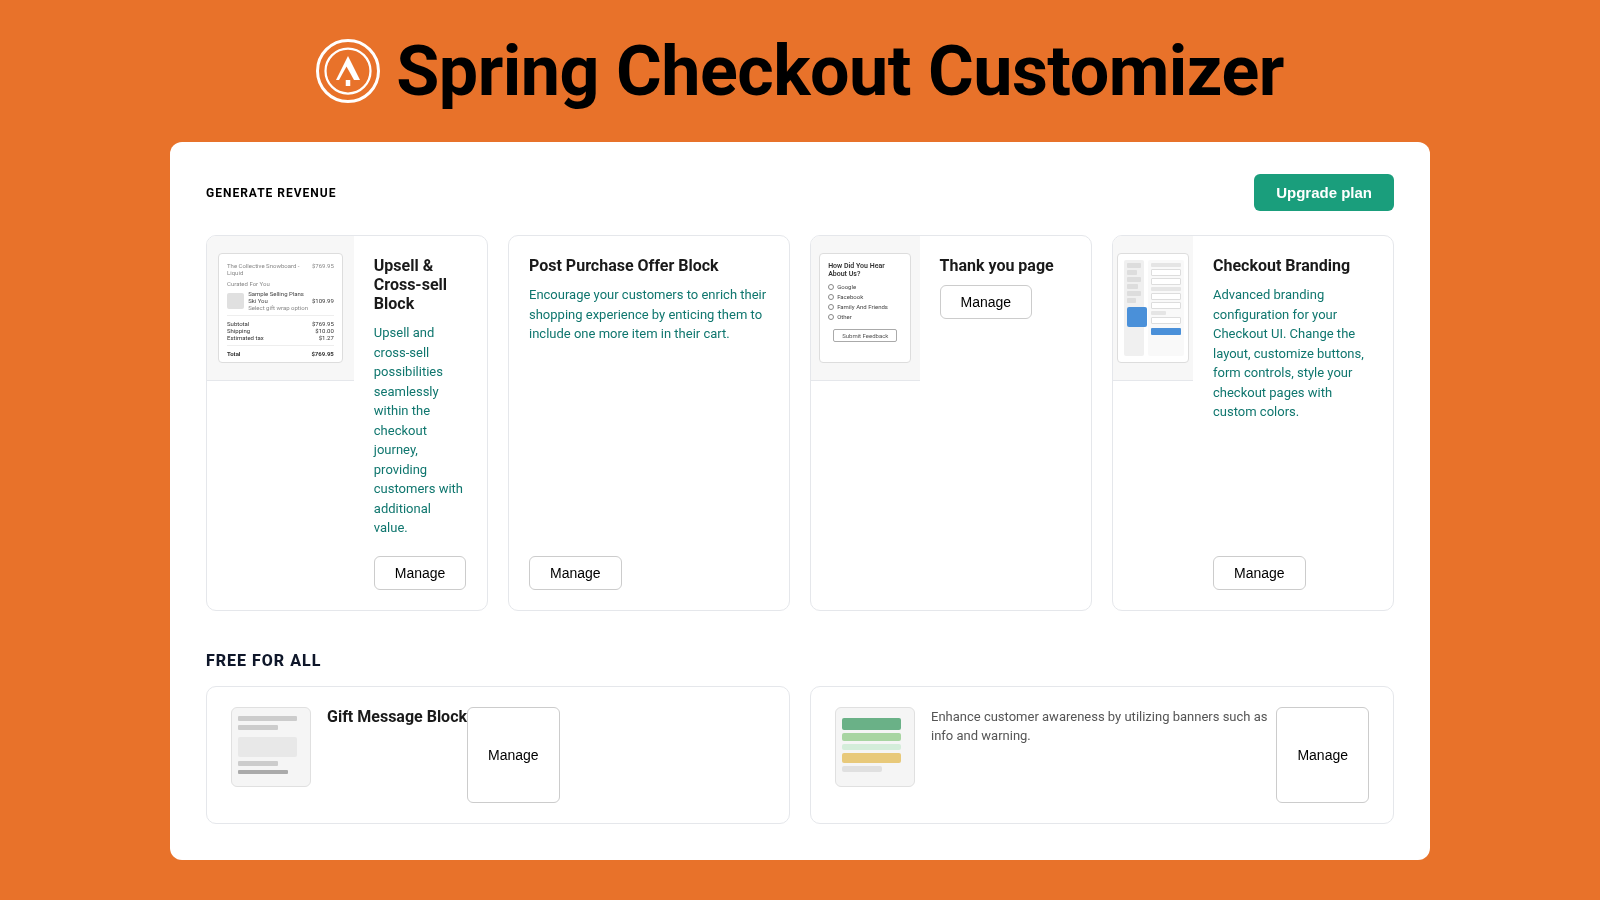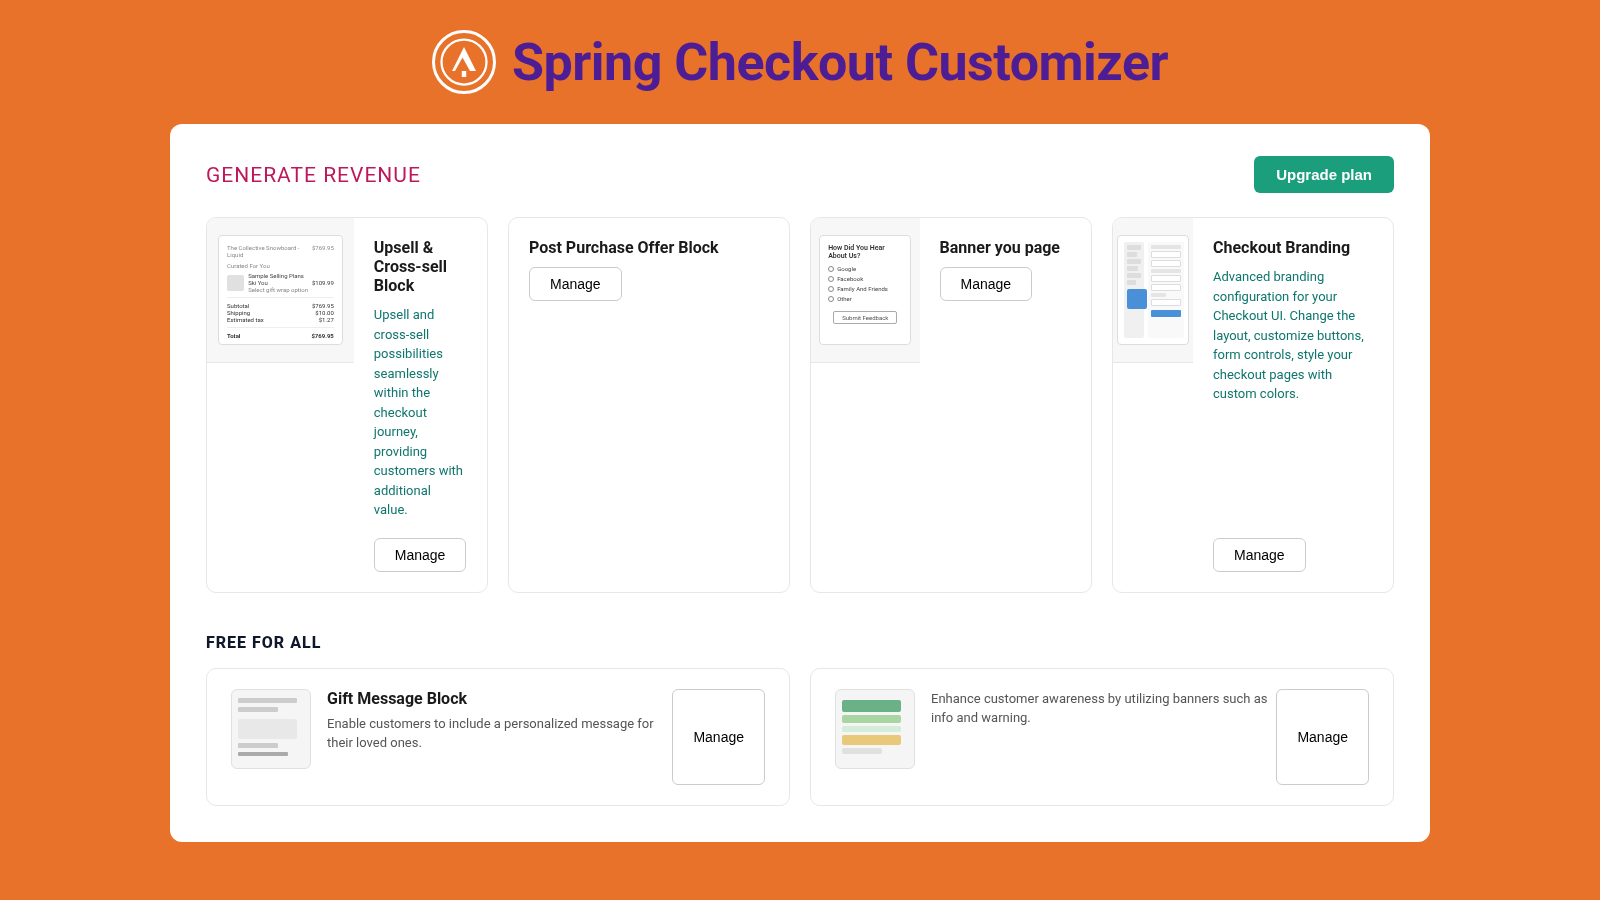--- a/index.html
+++ b/index.html
@@ -27,43 +27,43 @@
       display: flex;
       align-items: center;
       justify-content: center;
       overflow: hidden;
     }
     .logo-svg {
       width: 48px;
       height: 48px;
     }
     .header-title {
-      color: #4c1d95;
-      font-size: 52px;
+      color: #000000;
+      font-size: 70px;
       font-weight: 700;
       letter-spacing: -0.5px;
     }
     .main-content {
       background: white;
       border-radius: 12px;
       width: 100%;
       max-width: 1260px;
       padding: 32px 36px 36px;
     }
     .section-header {
       display: flex;
       align-items: center;
       justify-content: space-between;
       margin-bottom: 24px;
     }
     .section-title {
-      font-size: 21px;
-      font-weight: 400;
+      font-size: 12px;
+      font-weight: 700;
       letter-spacing: 1px;
-      color: #be185d;
+      color: #000000;
       text-transform: uppercase;
     }
     .upgrade-btn {
       background: #1a9e7c;
       color: white;
       border: none;
       border-radius: 6px;
       padding: 10px 22px;
       font-size: 15px;
       font-weight: 600;
@@ -333,20 +333,21 @@
       <div class="card-body">
         <div class="card-title">Upsell &amp; Cross-sell Block</div>
         <div class="card-desc">Upsell and cross-sell possibilities seamlessly within the checkout journey, providing customers with additional value.</div>
         <button class="manage-btn">Manage</button>
       </div>
     </div>
 
     <div class="card">
       <div class="card-body">
         <div class="card-title">Post Purchase Offer Block</div>
+        <div class="card-desc">Encourage your customers to enrich their shopping experience by enticing them to include one more item in their cart.</div>
         <button class="manage-btn">Manage</button>
       </div>
     </div>
 
     <div class="card">
       <div class="card-preview">
         <div class="preview-thankyou">
           <div class="p-q">How Did You Hear About Us?</div>
           <div class="p-opt">
               <div class="p-radio"></div>
@@ -361,21 +362,21 @@
               <span>Family And Friends</span>
             </div>
           <div class="p-opt">
               <div class="p-radio"></div>
               <span>Other</span>
             </div>
           <div class="p-submit">Submit Feedback</div>
         </div>
       </div>
       <div class="card-body">
-        <div class="card-title">Banner you page</div>
+        <div class="card-title">Thank you page</div>
         <button class="manage-btn">Manage</button>
       </div>
     </div>
 
     <div class="card">
       <div class="card-preview">
         <div class="preview-branding">
           <div class="p-sidebar">
             <div class="p-sidebar-row"></div>
             <div class="p-sidebar-row" style="width:70%"></div>
@@ -416,21 +417,20 @@
         <div class="free-card-thumb">
           <div class="gift-thumb-line"></div>
           <div class="gift-thumb-line short"></div>
           <div style="height:3px;"></div>
           <div class="gift-thumb-box"></div>
           <div class="gift-thumb-line short"></div>
           <div class="gift-thumb-line" style="width:75%;height:4px;background:#aaa;"></div>
         </div>
         <div class="free-card-info">
           <div class="free-card-title">Gift Message Block</div>
-          <div class="free-card-desc">Enable customers to include a personalized message for their loved ones.</div>
         </div>
       </div>
       <div class="free-card-footer">
         <button class="manage-btn">Manage</button>
       </div>
     </div>
 
     <div class="free-card">
       <div class="free-card-top">
         <div class="free-card-thumb">

